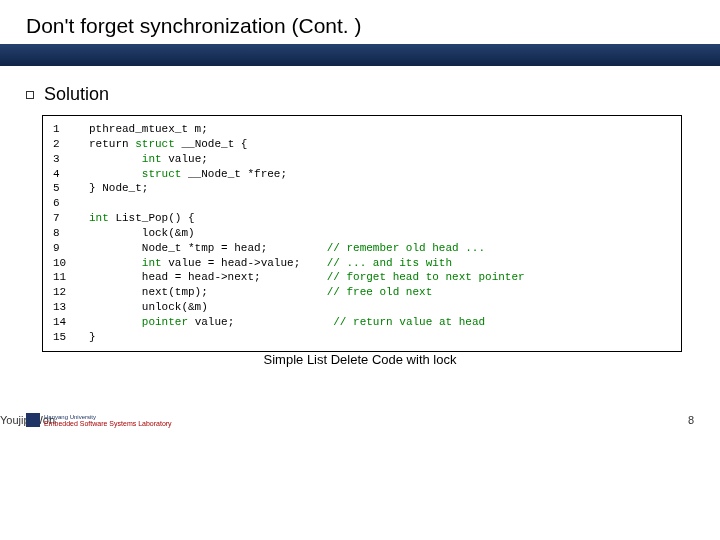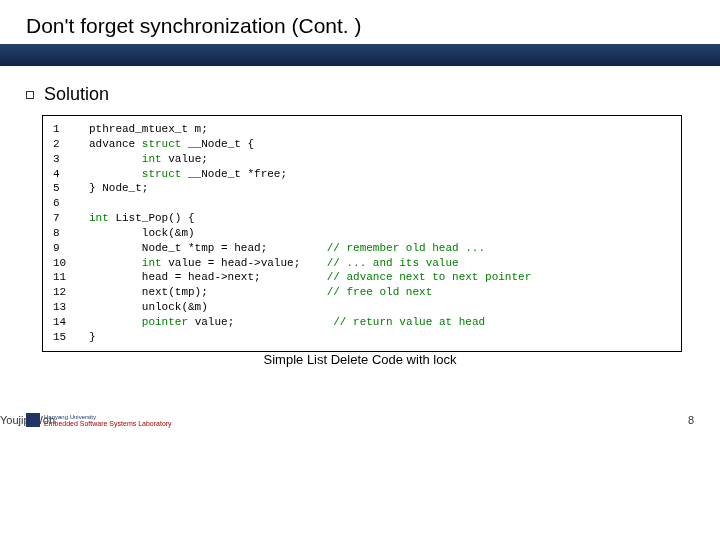--- a/index.html
+++ b/index.html
@@ -51,30 +51,30 @@
 7
 8
 9
 10
 11
 12
 13
 14
 15</div>
         <div class="code"><span>pthread_mtuex_t m;</span>
-<span>advance </span><span class="kw">struct</span><span> __Node_t {</span>
+<span>return </span><span class="kw">struct</span><span> __Node_t {</span>
 <span class="kw">        int</span><span> value;</span>
 <span class="kw">        struct</span><span> __Node_t *free;</span>
 <span>} Node_t;</span>
 <span></span>
 <span class="kw">int</span><span> List_Pop() {</span>
 <span>        lock(&amp;m)</span>
 <span>        Node_t *tmp = head;         </span><span class="kw">// remember old head ...</span>
-<span class="kw">        int</span><span> value = head-&gt;value;    </span><span class="kw">// ... and its value</span>
-<span>        head = head-&gt;next;          </span><span class="kw">// advance next to next pointer</span>
+<span class="kw">        int</span><span> value = head-&gt;value;    </span><span class="kw">// ... and its with</span>
+<span>        head = head-&gt;next;          </span><span class="kw">// forget head to next pointer</span>
 <span>        next(tmp);                  </span><span class="kw">// free old next</span>
 <span>        unlock(&amp;m)</span>
 <span class="kw">        pointer</span><span> value;               </span><span class="kw">// return value at head</span>
 <span>}</span></div>
       </div>
     </div>
 
     <div class="caption">Simple List Delete Code with lock</div>
   </div>
 

